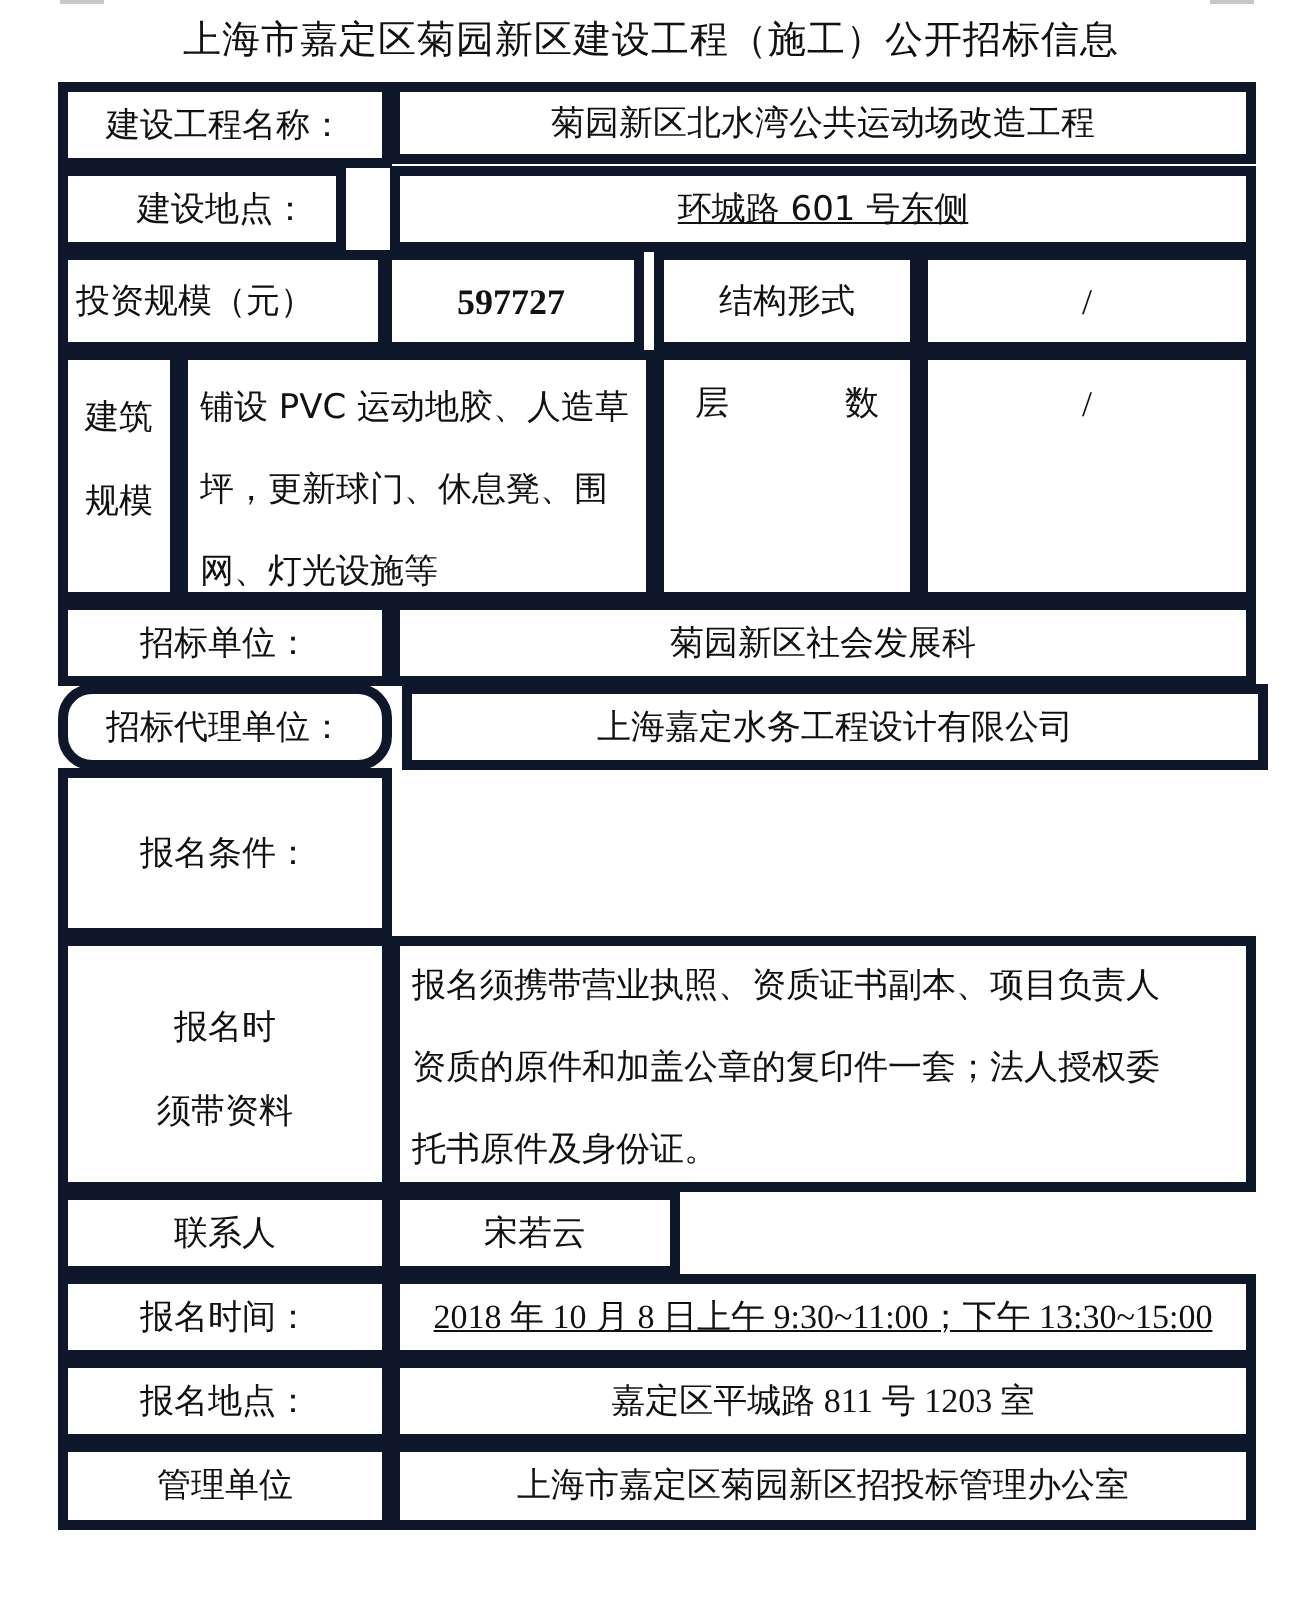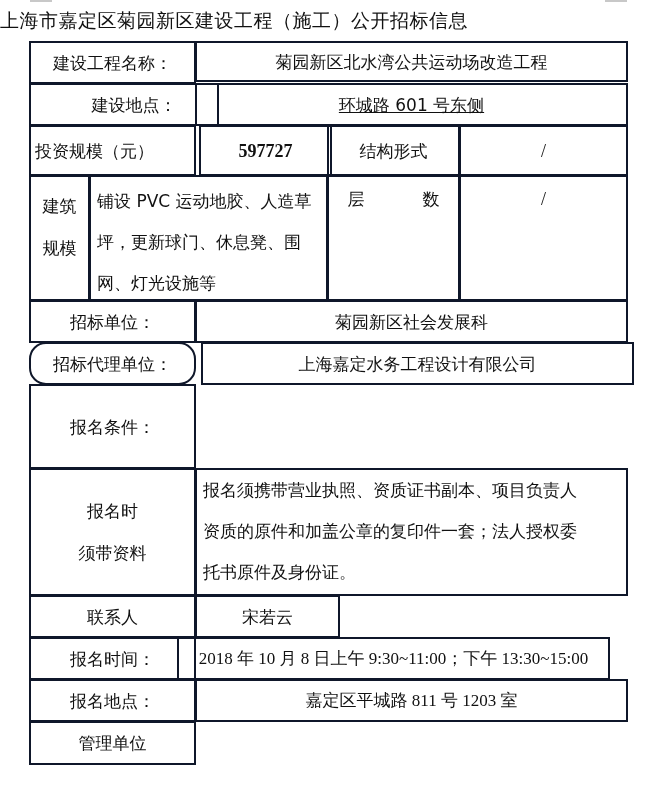--- a/index.html
+++ b/index.html
@@ -1,22 +1,22 @@
 <!DOCTYPE html>
 <html><head>
 <meta charset="utf-8">
 <style>
   html, body { margin: 0; padding: 0; background: #ffffff; }
   body { width: 651px; height: 801px; position: relative; overflow: hidden;
          font-family: "DejaVu Sans", "Liberation Sans", sans-serif; color: #111; }
   .corner-mark { position: absolute; top: 0; height: 2px; background: #c8c8c8; }
-  .title { position: absolute; left: 0; top: 6px; width: 651px; 
+  .title { position: absolute; left: 0; top: 6px; width: 651px; text-align: center;
            font-size: 19px; letter-spacing: 0.5px; line-height: 28px; color: #111; }
   .grid { position: absolute; left: 30px; top: 42px; width: 598px; height: 724px; }
-  .cell { position: absolute; box-sizing: border-box; border: 2px solid #0f172a;
+  .cell { position: absolute; box-sizing: border-box; border: 5px solid #0f172a;
           margin-left: -1px; margin-top: -1px; display: flex; align-items: center;
           justify-content: center; font-size: 17px; line-height: 28px; }
   .cell.left { justify-content: flex-start; padding-left: 6px; }
   .cell.top { align-items: flex-start; }
   .cell.block { display: block; padding: 8px 6px 0 6px; line-height: 41px; }
   .num { font-family: "Liberation Serif", "DejaVu Serif", serif; font-size: 18px; }
   .bold { font-weight: bold; }
   .multi { text-align: center; line-height: 42px; }
   .spread { display: flex; justify-content: space-between; width: 92px; }
 </style>
@@ -26,25 +26,25 @@
 <div class="corner-mark" style="left:30px;width:22px;"></div>
 <div class="corner-mark" style="left:605px;width:22px;"></div>
 
 <div class="title">上海市嘉定区菊园新区建设工程（施工）公开招标信息</div>
 
 <div class="grid">
 
   <div class="cell" style="left:0;top:0;width:167px;height:43px;">建设工程名称：</div>
   <div class="cell" style="left:166px;top:0;width:433px;height:41px;">菊园新区北水湾公共运动场改造工程</div>
 
-  <div class="cell" style="left:0;top:42px;width:190px;height:43px;padding-left:20px;">建设地点：</div>
+  <div class="cell" style="left:0;top:42px;width:144px;height:43px;padding-left:20px;">建设地点：</div>
   <div class="cell" style="left:166px;top:42px;width:433px;height:43px;text-decoration:underline;">环城路 601 号东侧</div>
 
   <div class="cell left" style="left:0;top:84px;width:167px;height:51px;padding-left:4px;">投资规模（元）</div>
-  <div class="cell num bold" style="left:170px;top:84px;width:133px;height:51px;">597727</div>
+  <div class="cell num bold" style="left:160px;top:84px;width:133px;height:51px;">597727</div>
   <div class="cell" style="left:298px;top:84px;width:133px;height:51px;">结构形式</div>
   <div class="cell num" style="left:430px;top:84px;width:169px;height:51px;">/</div>
 
   <div class="cell top" style="left:0;top:134px;width:61px;height:126px;padding-top:8px;">
     <div class="multi">
       <div>建筑</div>
       <div>规模</div>
     </div>
   </div>
   <div class="cell block" style="left:60px;top:134px;width:239px;height:126px;padding-top:4px;">
@@ -77,19 +77,20 @@
   <div class="cell block" style="left:166px;top:427px;width:433px;height:128px;padding-top:0;">
     <div>报名须携带营业执照、资质证书副本、项目负责人</div>
     <div>资质的原件和加盖公章的复印件一套；法人授权委</div>
     <div>托书原件及身份证。</div>
   </div>
 
   <div class="cell" style="left:0;top:554px;width:167px;height:43px;">联系人</div>
   <div class="cell" style="left:166px;top:554px;width:145px;height:43px;">宋若云</div>
 
   <div class="cell" style="left:0;top:596px;width:167px;height:43px;">报名时间：</div>
-  <div class="cell num" style="left:148px;top:596px;width:433px;height:43px;font-size:17px;">2018 年 10 月 8 日上午 9:30~11:00；下午 13:30~15:00</div>
+  <div class="cell num" style="left:166px;top:596px;width:433px;height:43px;font-size:17px;text-decoration:underline;">2018 年 10 月 8 日上午 9:30~11:00；下午 13:30~15:00</div>
 
   <div class="cell" style="left:0;top:638px;width:167px;height:43px;">报名地点：</div>
   <div class="cell num" style="left:166px;top:638px;width:433px;height:43px;font-size:17px;">嘉定区平城路 811 号 1203 室</div>
 
   <div class="cell" style="left:0;top:680px;width:167px;height:44px;">管理单位</div>
+  <div class="cell" style="left:166px;top:680px;width:433px;height:44px;">上海市嘉定区菊园新区招投标管理办公室</div>
 </div>
 
 </body></html>

